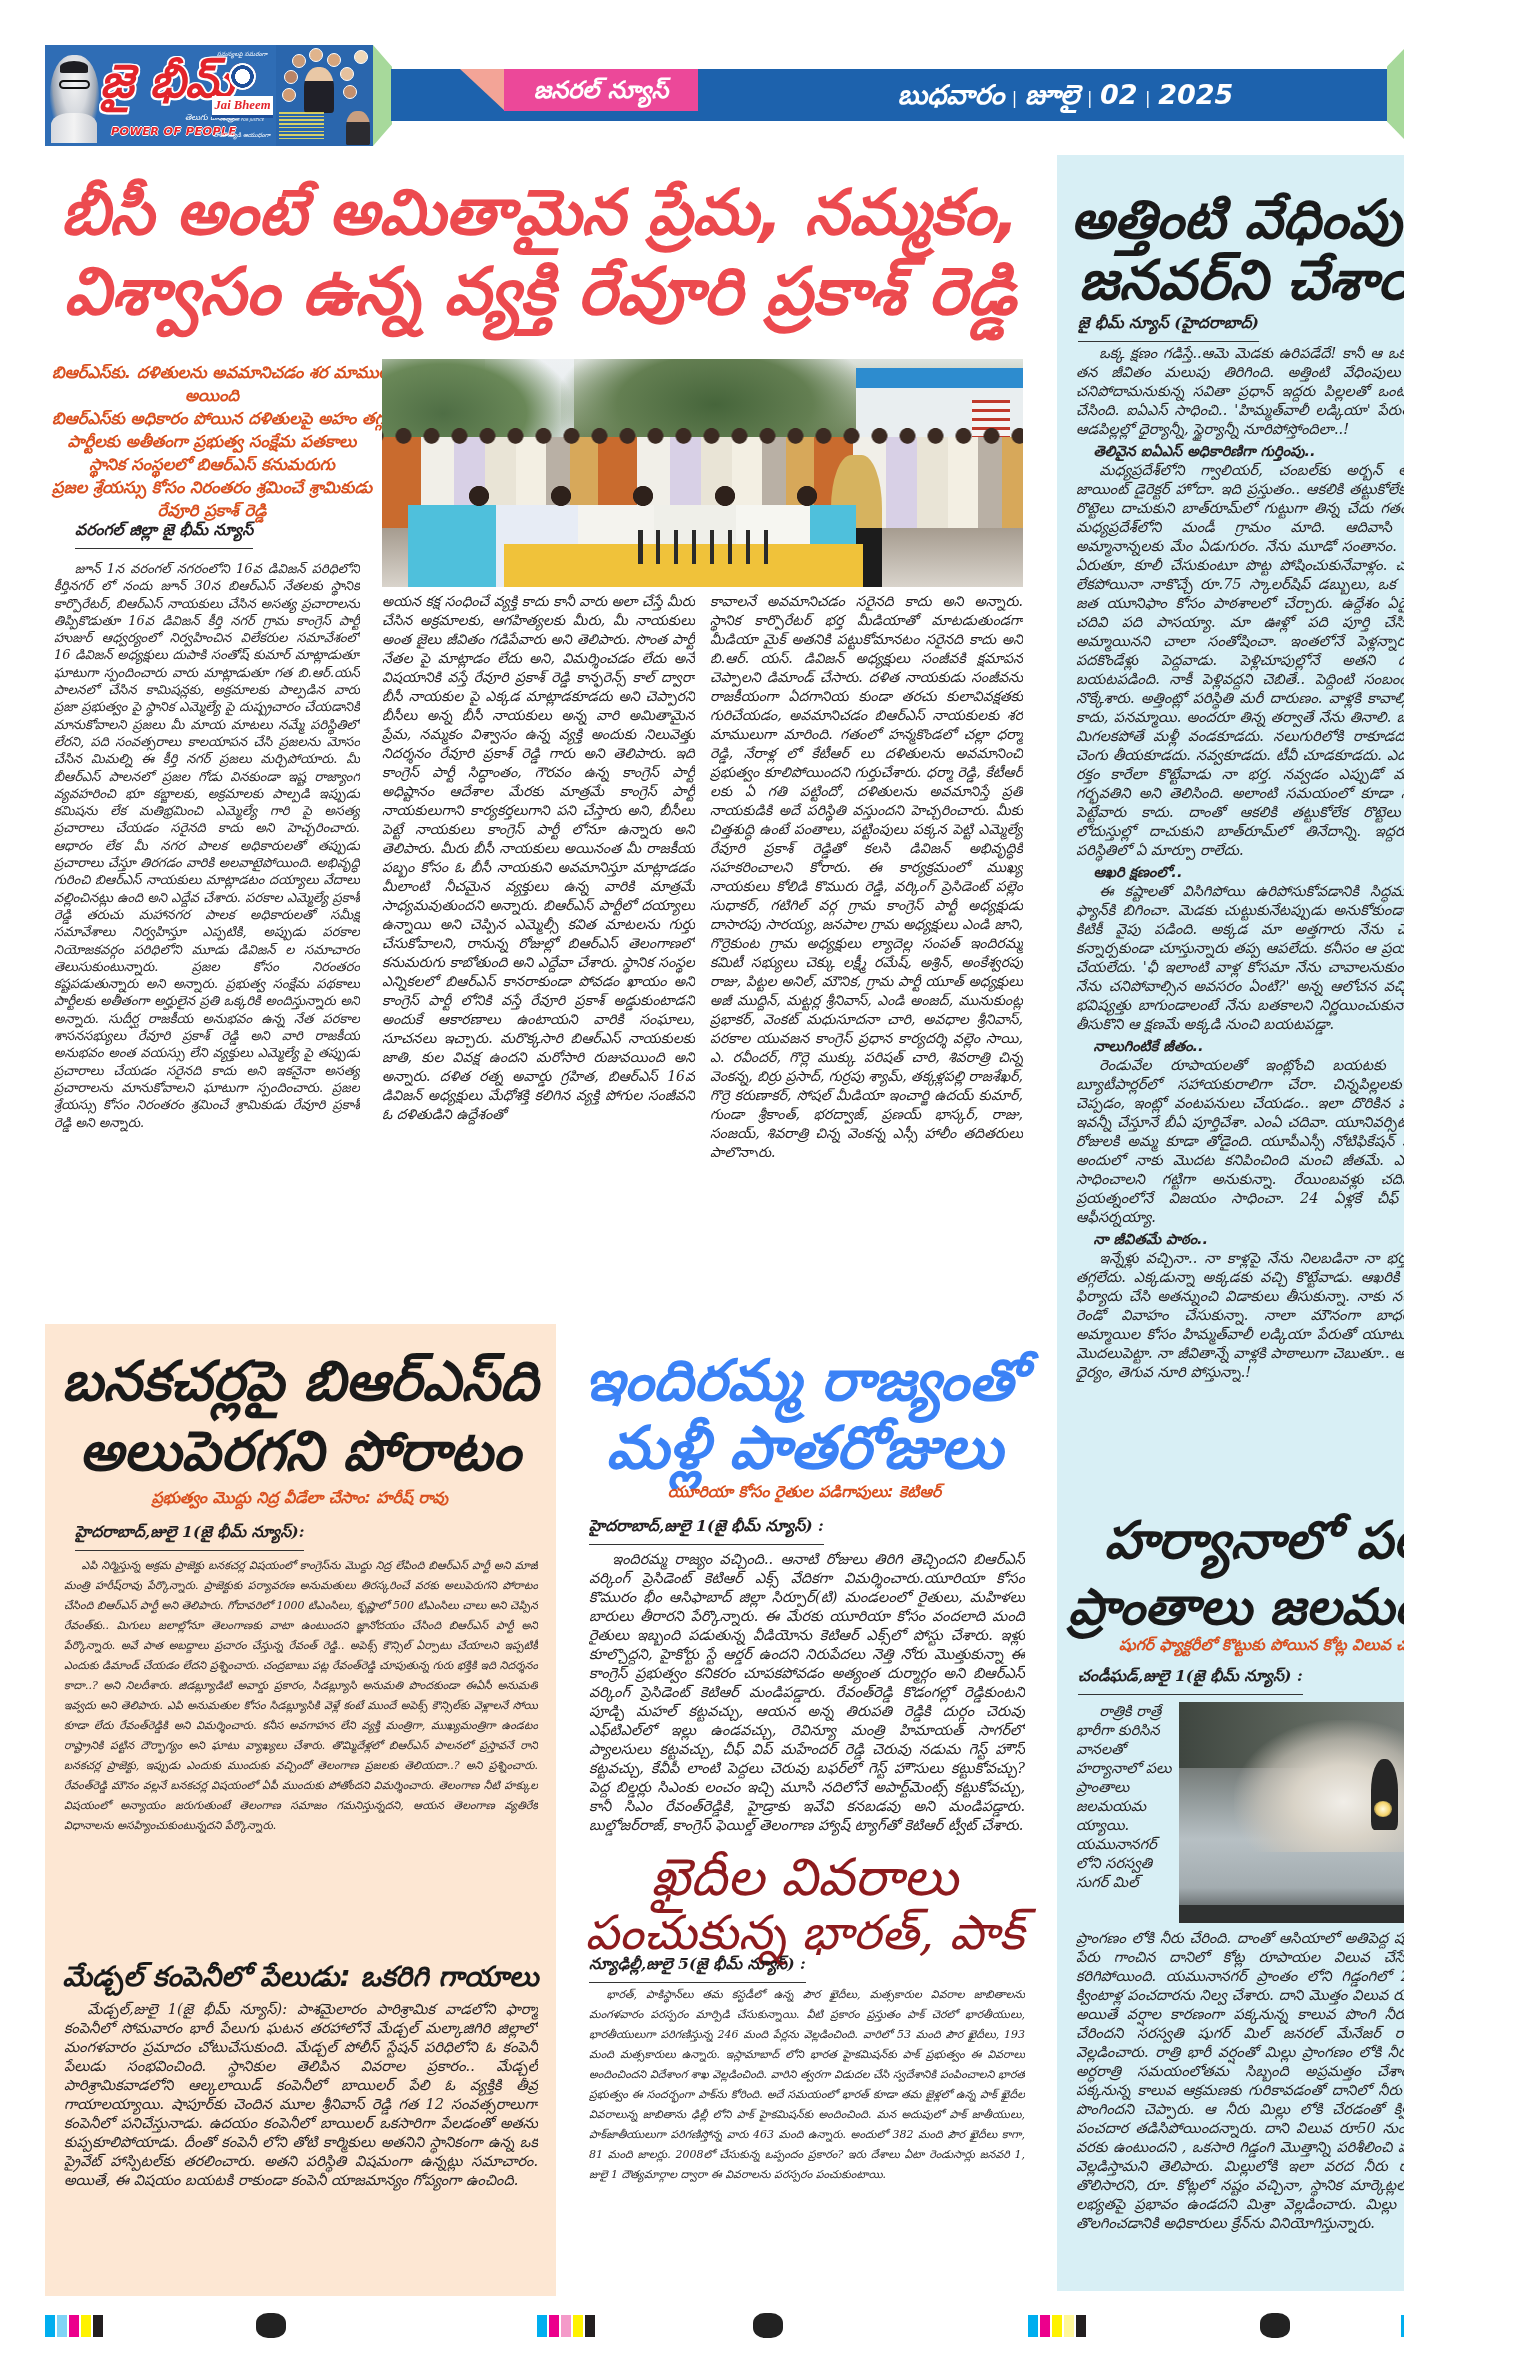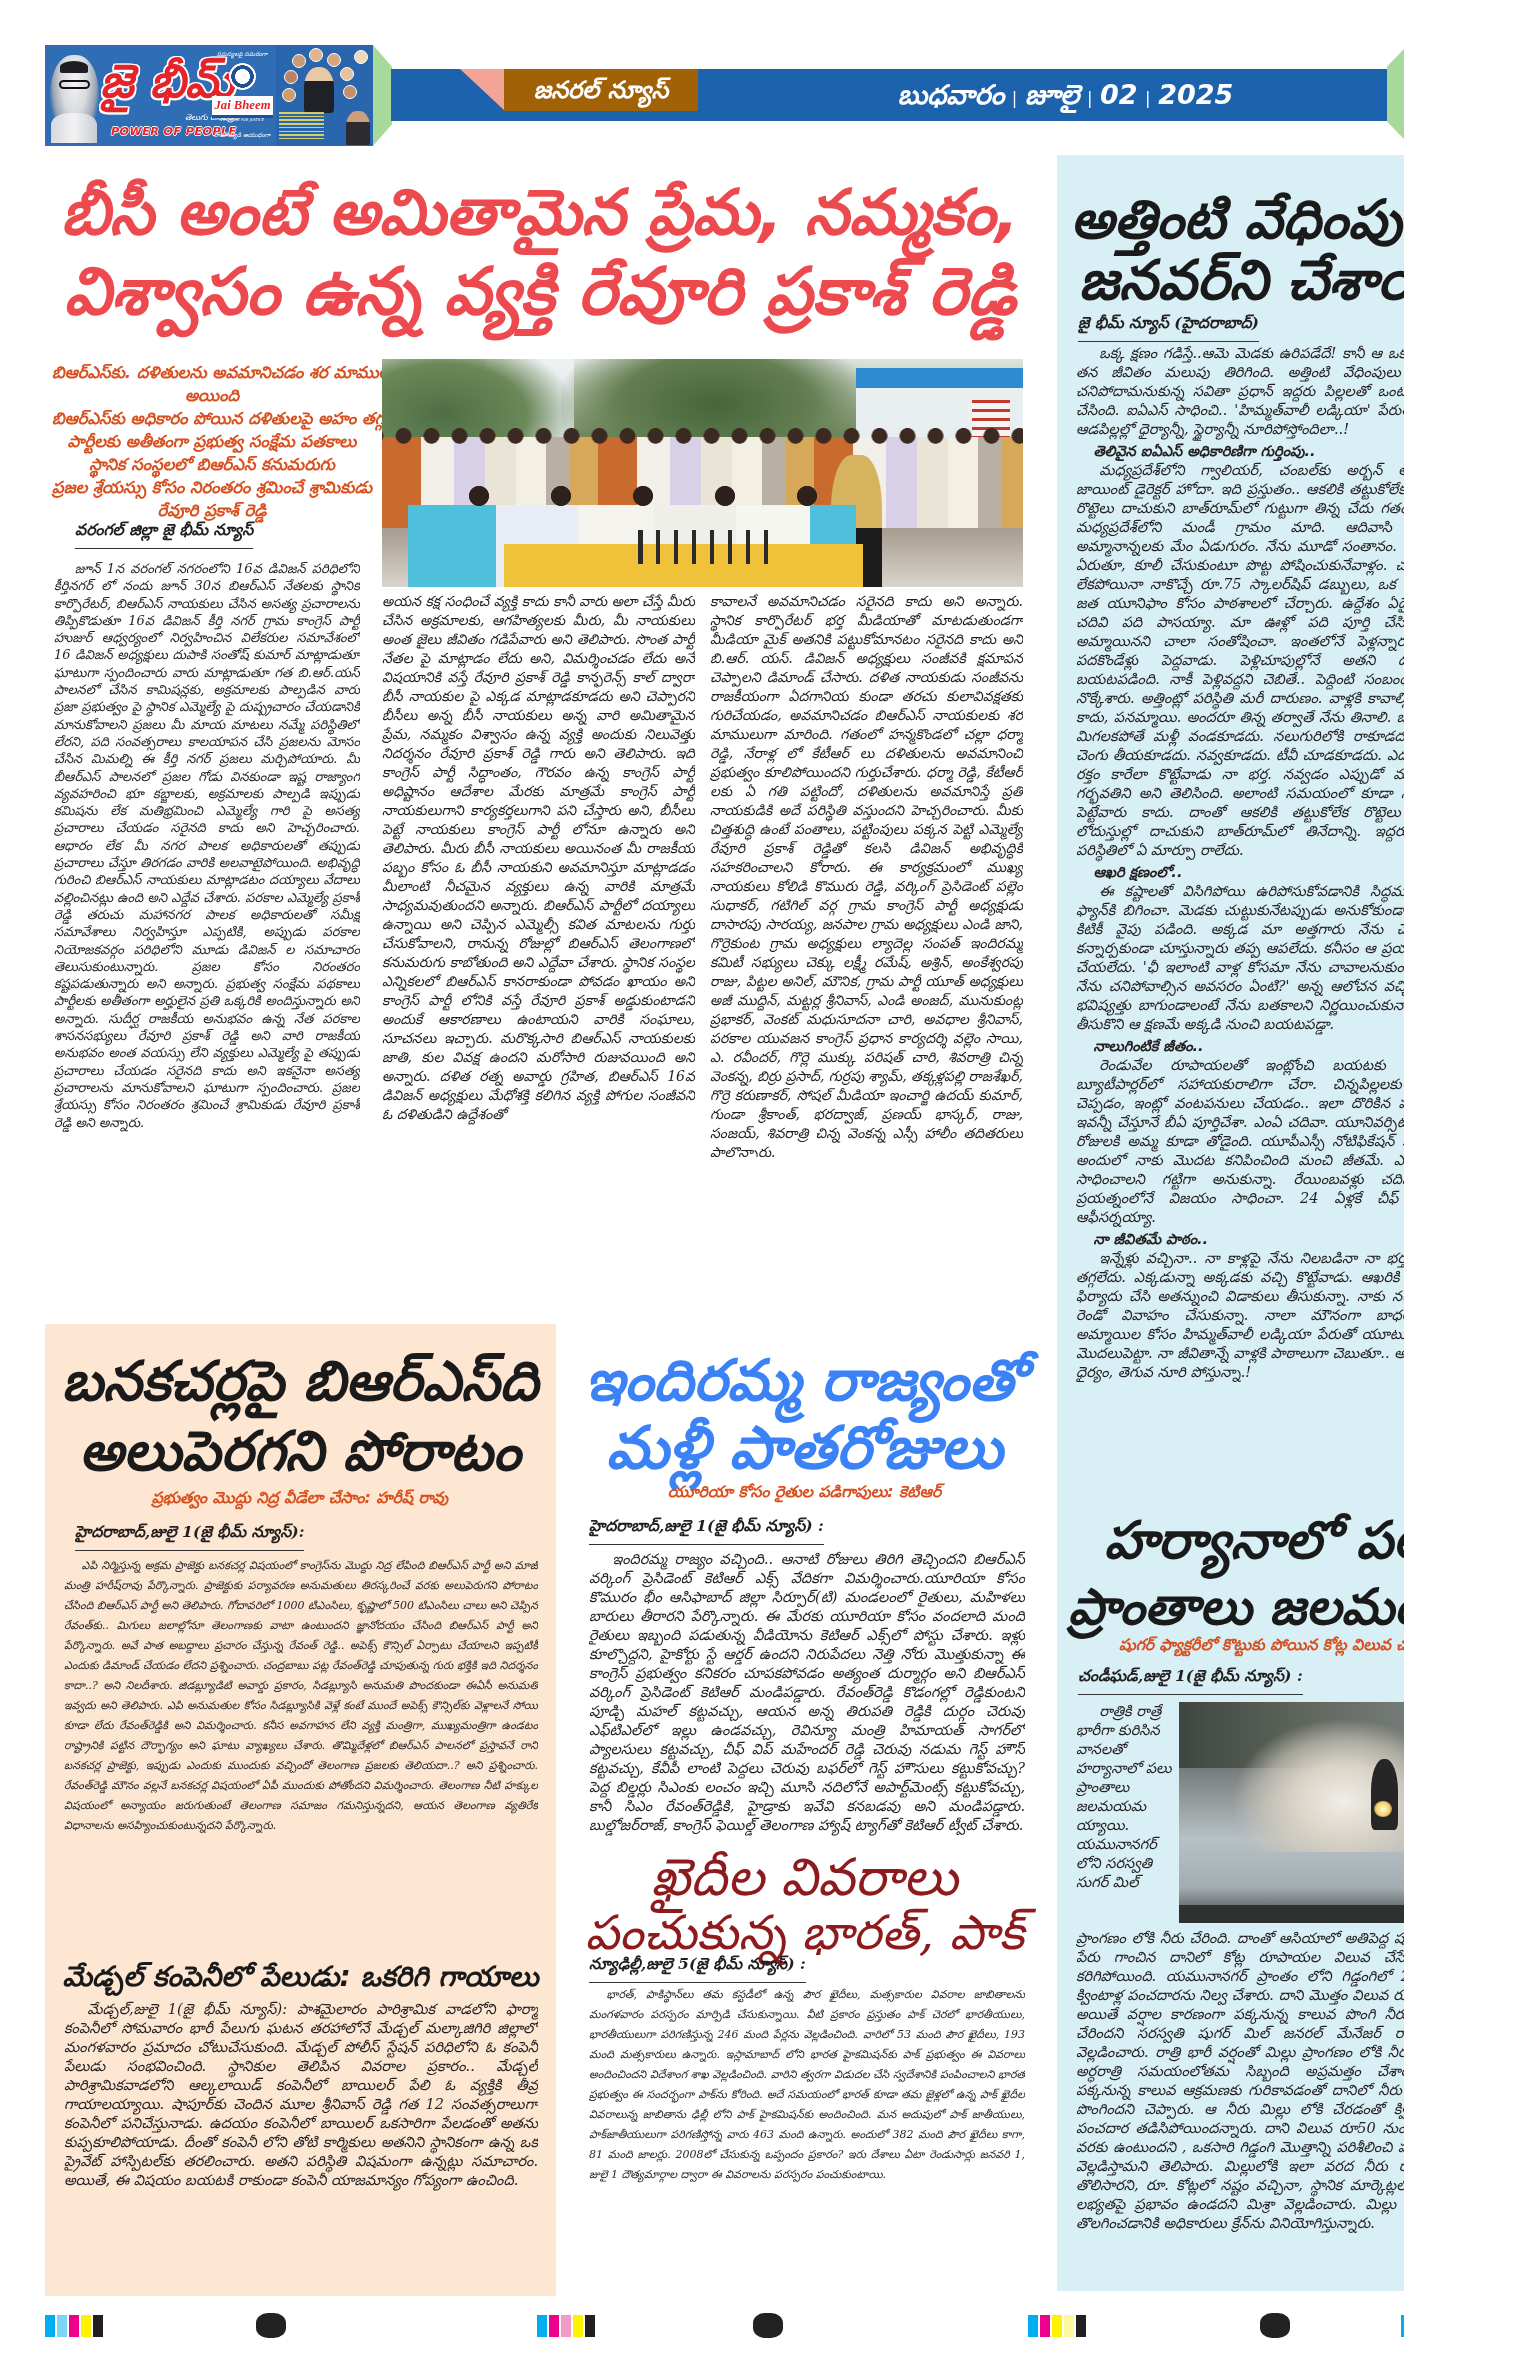--- a/index.html
+++ b/index.html
@@ -29,21 +29,21 @@
   .collage-center { left:28px; top:22.4px; width:30px; height:46px; border-radius:45% 45% 10% 10%; background:linear-gradient(180deg,#e9c8a6 0 30%,#202028 30%); }
   .bubble { width:12px; height:12px; border-radius:50%; border:0.7px solid #ffffff; }
   .collage-list { left:3px; top:67px; width:45px; height:30px;
                   background:repeating-linear-gradient(180deg,#f6e25a 0 1.5px,transparent 1.5px 3.7px); opacity:0.85; }
   .collage-person { left:70px; top:66px; width:24px; height:34px; border-radius:45% 45% 5% 5%; background:linear-gradient(180deg,#c99f80 0 32%,#2b2b30 32%); }
 
   
   .chev-left { left:373px; top:45px; width:19.4px; height:101px; background:#a7d99b; clip-path:polygon(0 0,100% 22%,100% 78%,0 100%); }
   .band { left:391px; top:69px; width:997px; height:52px; background:#1d62ad; }
   .sec-tri { left:460px; top:69px; width:45px; height:42px; background:#f3a497; clip-path:polygon(0 0,100% 0,100% 100%); }
-  .sec-label { left:504px; top:69px; width:194px; height:42px; background:#a16207; color:#ffffff; font-size:24px; font-weight:bold;
+  .sec-label { left:504px; top:69px; width:194px; height:42px; background:#ec4899; color:#ffffff; font-size:24px; font-weight:bold;
                line-height:42px; text-align:center; white-space:nowrap; }
   .date { left:857px; top:69px; width:417px; height:52px; line-height:52px; color:#ffffff; font-size:27px; font-weight:bold;
           text-align:center; white-space:nowrap; }
   .date .sep { font-weight:normal; font-size:16.4px; margin:0 7.5px; font-family:"DejaVu Serif", serif; }
   .chev-right { left:1387px; top:45px; width:21px; height:98px; background:#a7d99b; clip-path:polygon(100% 0,100% 100%,0 78%,0 22%); }
   .page-no { left:1407px; top:45px; width:88px; height:98px; background:#fff200; box-sizing:border-box; }
   .page-no-inner { position:absolute; left:4.5px; top:4.5px; right:4.5px; bottom:4.5px; border:0.7px dotted #8a8a3a; }
   .page-no-text { position:absolute; left:0; top:0; width:88px; height:98px; line-height:98px; text-align:center;
                   font-size:69px; font-weight:bold; color:#1d62ad; transform:scaleX(0.62); font-family:"Liberation Sans", sans-serif; }
 

